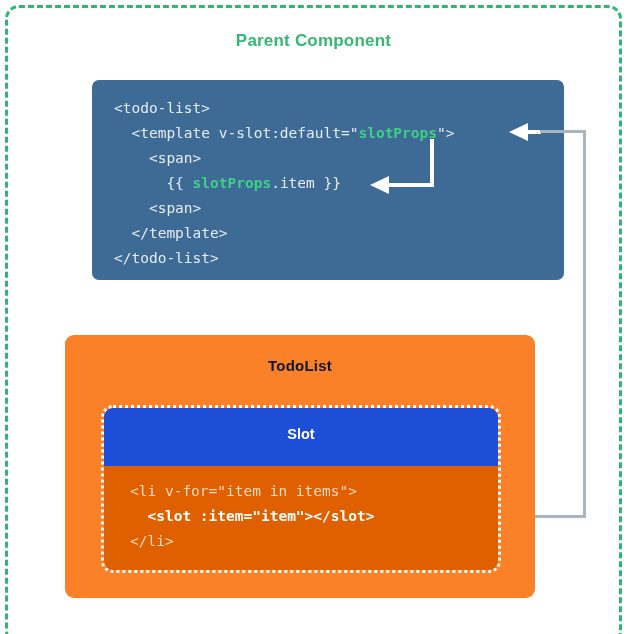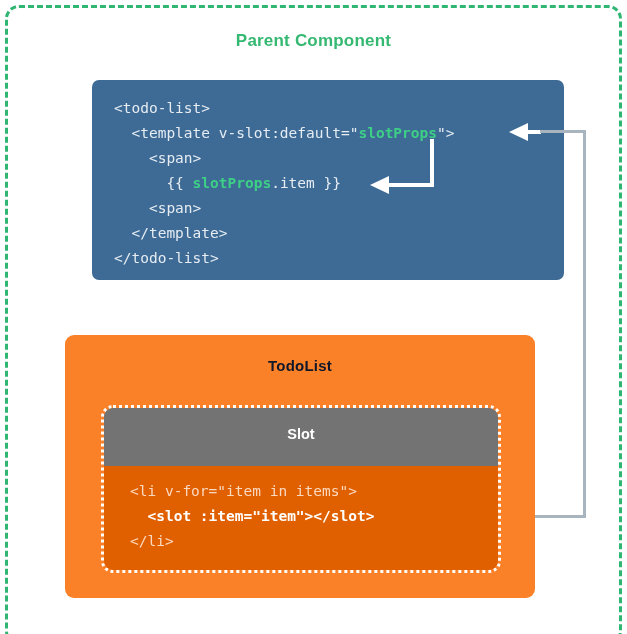--- a/index.html
+++ b/index.html
@@ -179,21 +179,21 @@
     left: 36px;
     top: 70px;
     width: 400px;
     height: 168px;
     border: 3px dotted #ffffff;
     border-radius: 12px;
     overflow: hidden;
   }
   .slot-header {
     height: 58px;
-    background: #737373;
+    background: #1d4ed8;
     position: relative;
   }
   .slot-title {
     position: absolute;
     left: 0;
     top: 18px;
     width: 100%;
     text-align: center;
     color: #ffffff;
     font-size: 14.5px;

